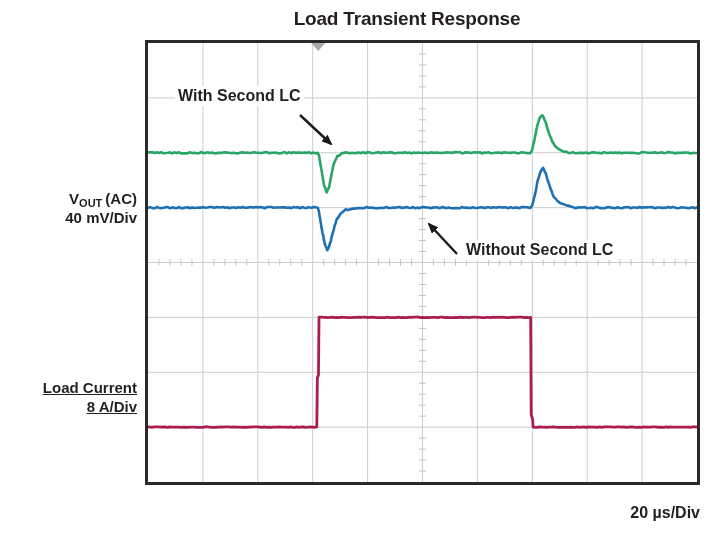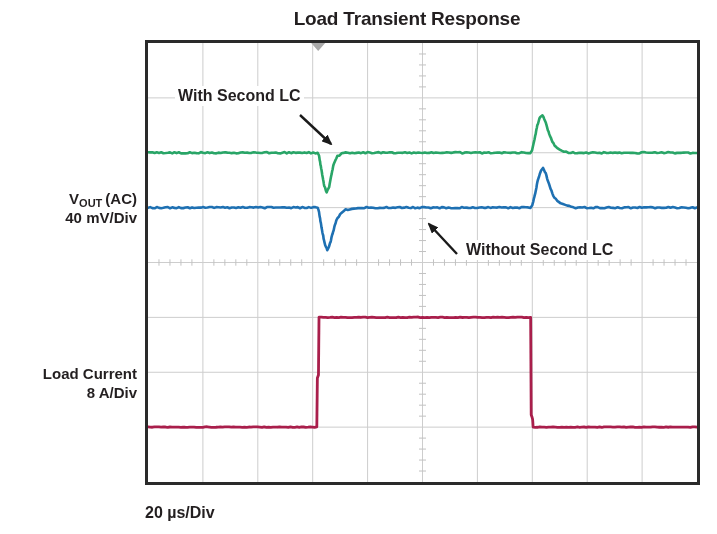--- a/index.html
+++ b/index.html
@@ -14,25 +14,25 @@
   .scope {
     position:absolute; left:145px; top:40px; width:549px; height:439px;
     border:3px solid #2a2a2a; background:#ffffff;
   }
   .scope svg { display:block; width:549px; height:439px; }
   .ylab {
     position:absolute; left:0; width:137px; text-align:right;
     font-size:15px; font-weight:700; line-height:19px;
   }
   .ylab-vout { top:159px;margin-top:30px; }
-  .ylab-load { top:364px; }
+  .ylab-load { top:378px;text-decoration:underline; }
   .ylab .sub { font-size:11px; line-height:0; vertical-align:-3px; letter-spacing:0; }
   .ylab .suffix { margin-left:3px; }
   .xlab {
-    position:absolute; left:145px; top:504px; width:555px; text-align:left;
+    position:absolute; left:145px; top:504px; width:555px; text-align:right;
     font-size:16px; font-weight:700;
   }
   .ann {
     position:absolute; font-size:16px; font-weight:700; background:#ffffff;
     padding:1px 3px; line-height:18px; white-space:nowrap;
   }
   .ann-with { left:27px; top:43px; }
   .ann-without { left:315px; top:197px;text-align:center; }
 </style>
 </head>

